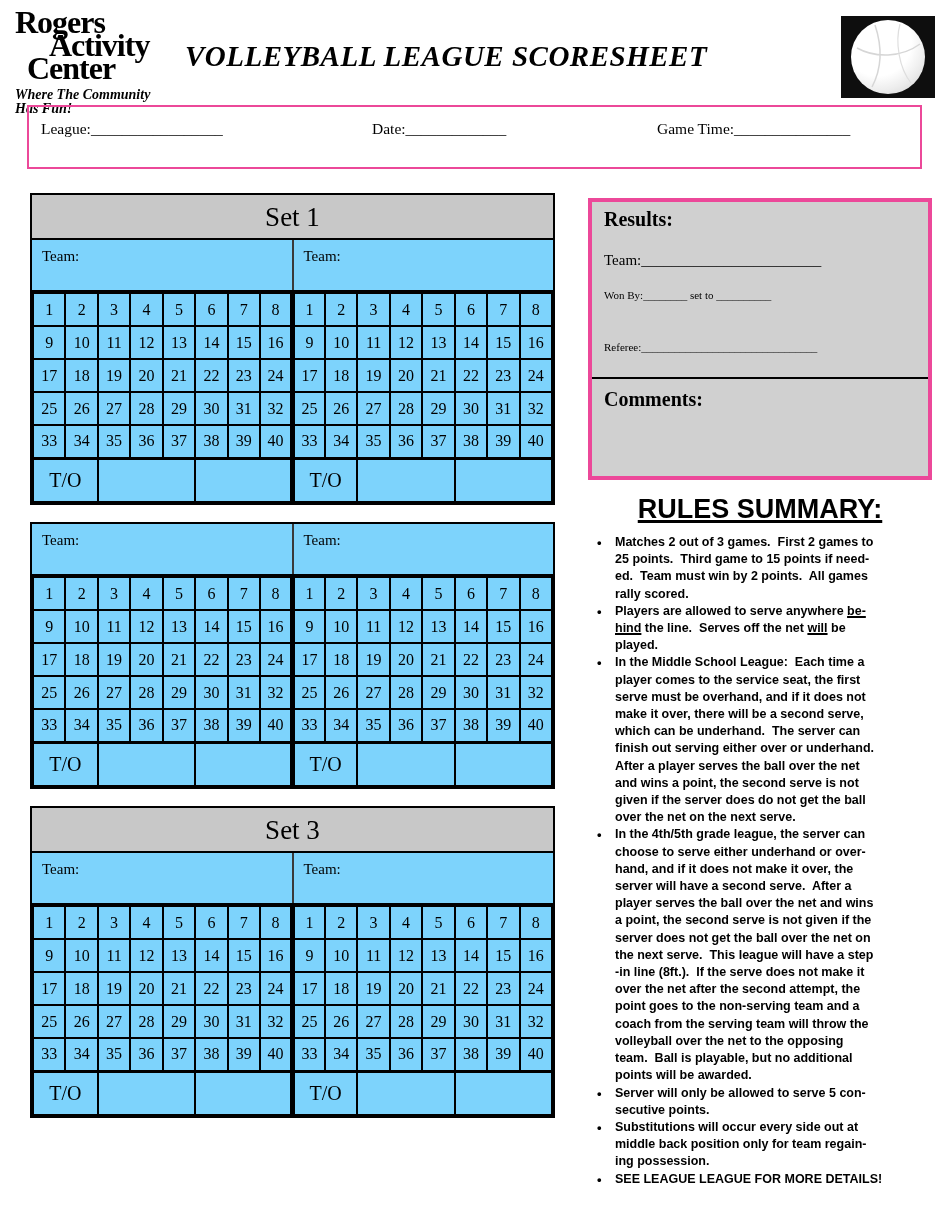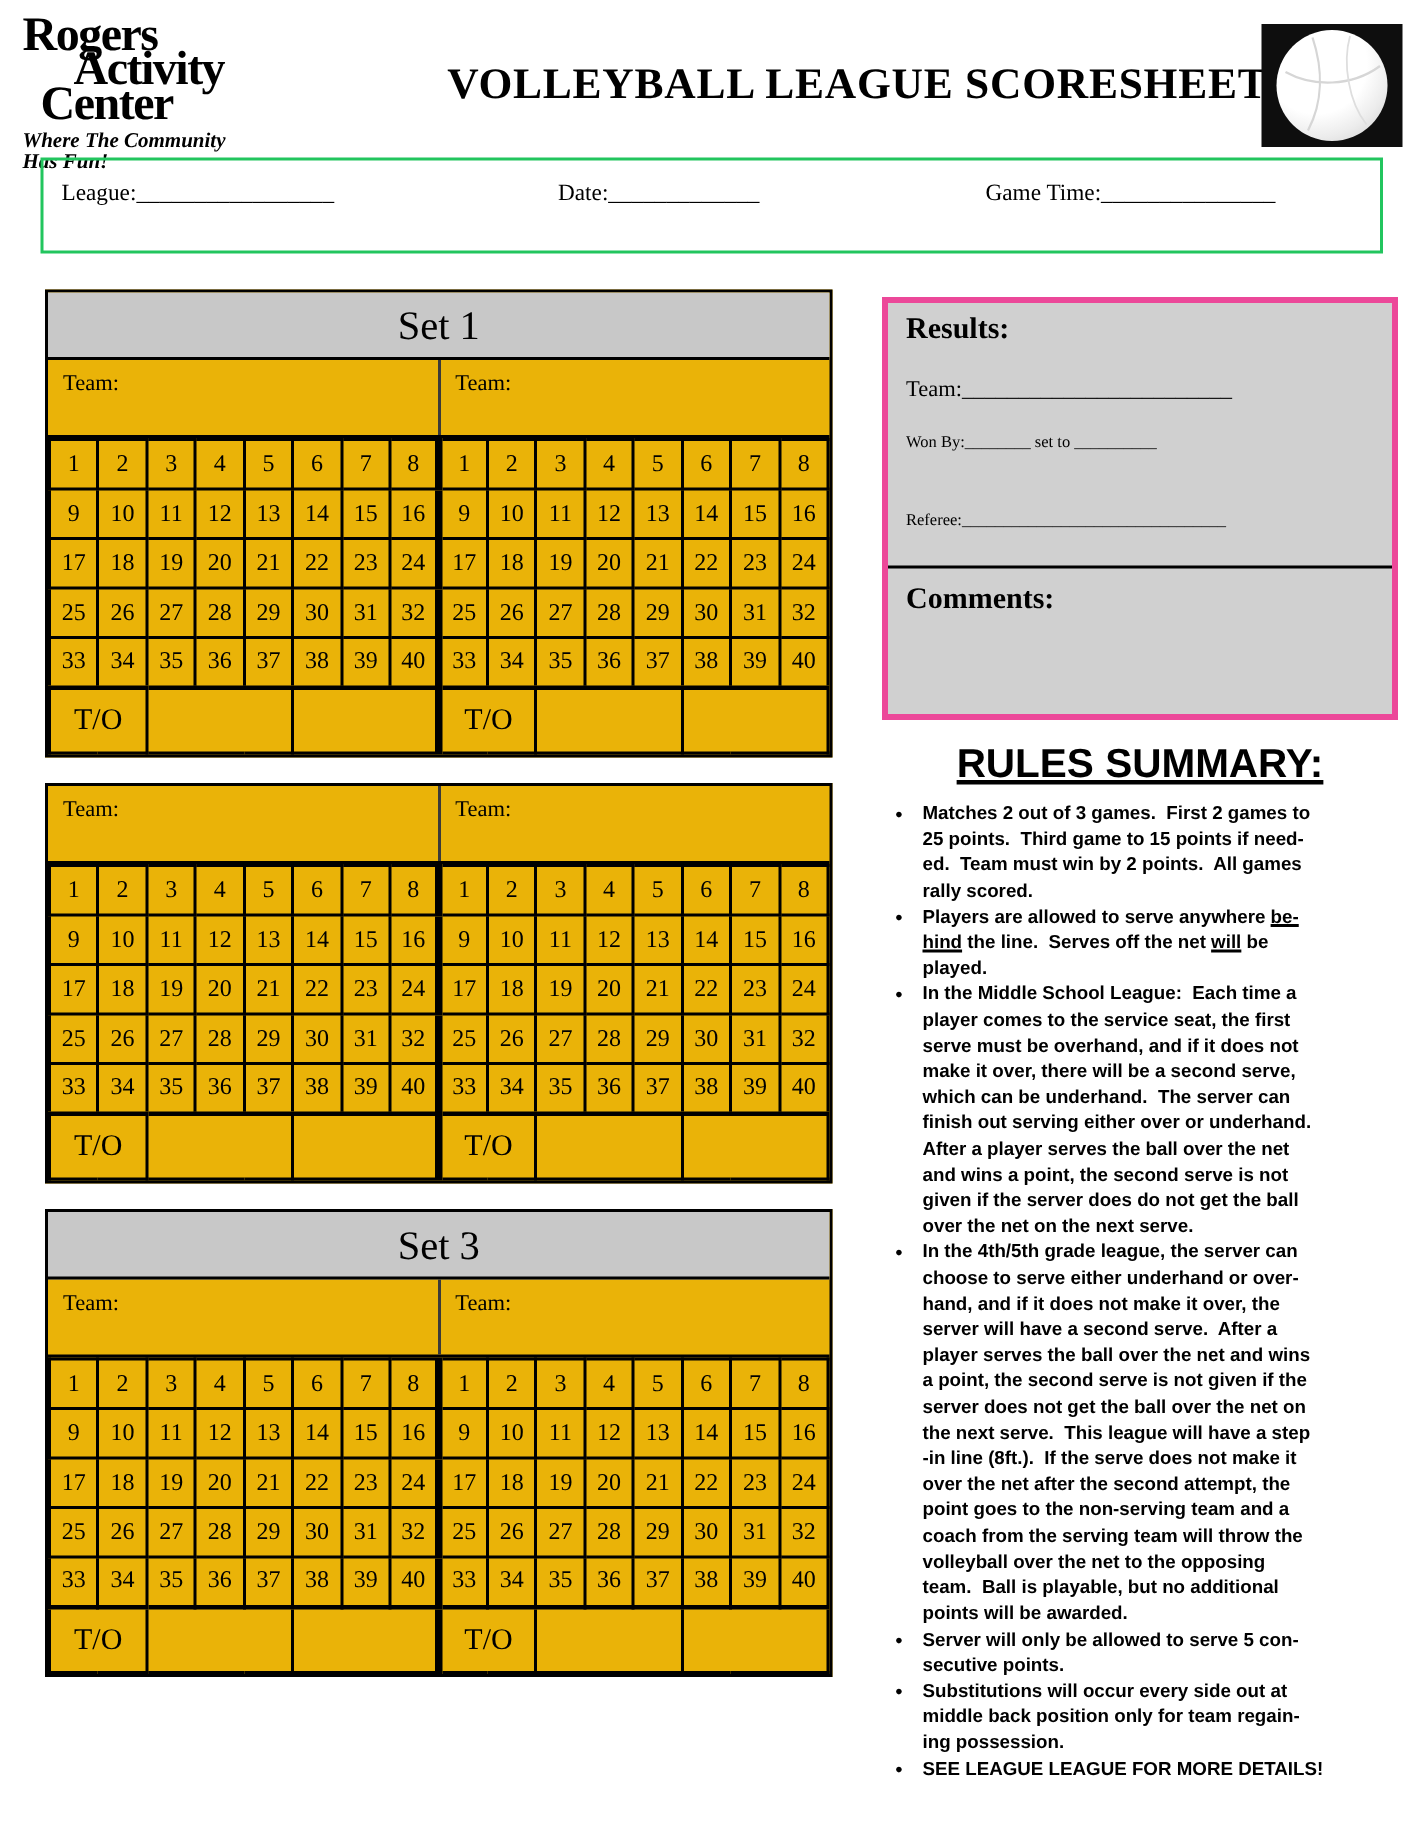--- a/index.html
+++ b/index.html
@@ -14,35 +14,35 @@
   
   .logo { position:absolute; left:15px; top:6px; width:230px; letter-spacing:-1px; font-weight:bold; }
   .logo-l1 { font-size:32px; line-height:1; }
   .logo-l2 { font-size:32px; margin-left:34px; margin-top:-9px; line-height:1; }
   .logo-l3 { font-size:32px; margin-left:12px; margin-top:-9px; line-height:1; }
   .logo-tag1 { font-size:14px; font-style:italic; margin-top:3px; margin-left:0; letter-spacing:0; }
   .logo-tag2 { font-size:14px; font-style:italic; margin-top:-2px; letter-spacing:0; }
 
   .page-title {
     position:absolute; left:185px; top:40px; width:660px;
-    text-align:right; font-size:29px; font-weight:bold; letter-spacing:0.5px;
+    text-align:left; font-size:29px; font-weight:bold; letter-spacing:0.5px;font-style:italic;
   }
 
   .photo { position:absolute; left:841px; top:16px; width:94px; height:82px; background:#0e0e0e; }
   .ball  { position:absolute; left:10px; top:4px; width:74px; height:74px; border-radius:50%;
            background:radial-gradient(circle at 36% 30%, #ffffff 48%, #ececec 70%, #c9c9c9 100%); }
   .ball svg { position:absolute; left:0; top:0; }
 
-  .info-box { position:absolute; left:27px; top:105px; width:895px; height:64px; border:2px solid #22c55e; }
+  .info-box { position:absolute; left:27px; top:105px; width:895px; height:64px; border:2px solid #ec4899; }
   .info-field { position:absolute; top:13px; font-size:15.5px; }
   .f-league { left:12px; } .f-date { left:343px; } .f-gametime { left:628px; }
 
   
   .left-col { position:absolute; left:30px; top:193px; width:525px; }
-  .set-box { border:2px solid #000; margin-bottom:17px; background:#eab308; }
+  .set-box { border:2px solid #000; margin-bottom:17px; background:#7dd3fc; }
   .set-title { height:45px; line-height:45px; text-align:center; font-size:27px;
                background:var(--band-gray,#c8c8c8); border-bottom:2px solid #000; }
   .team-row { display:flex; height:52px; border-bottom:2px solid #000; }
   .team-cell { flex:1; padding:8px 0 0 10px; font-size:15px; }
   .team-cell.second { border-left:2px solid #3a3a3a; }
   table.score-table { border-collapse:collapse; width:100%; table-layout:fixed; }
   table.score-table td { border:2px solid #000; height:33px; text-align:center;
                          font-size:16px; padding:0; }
   table.score-table td.mid { border-left-width:5px; }
   table.score-table tr.to-row td { border-top:3px solid #000; height:44px; }

